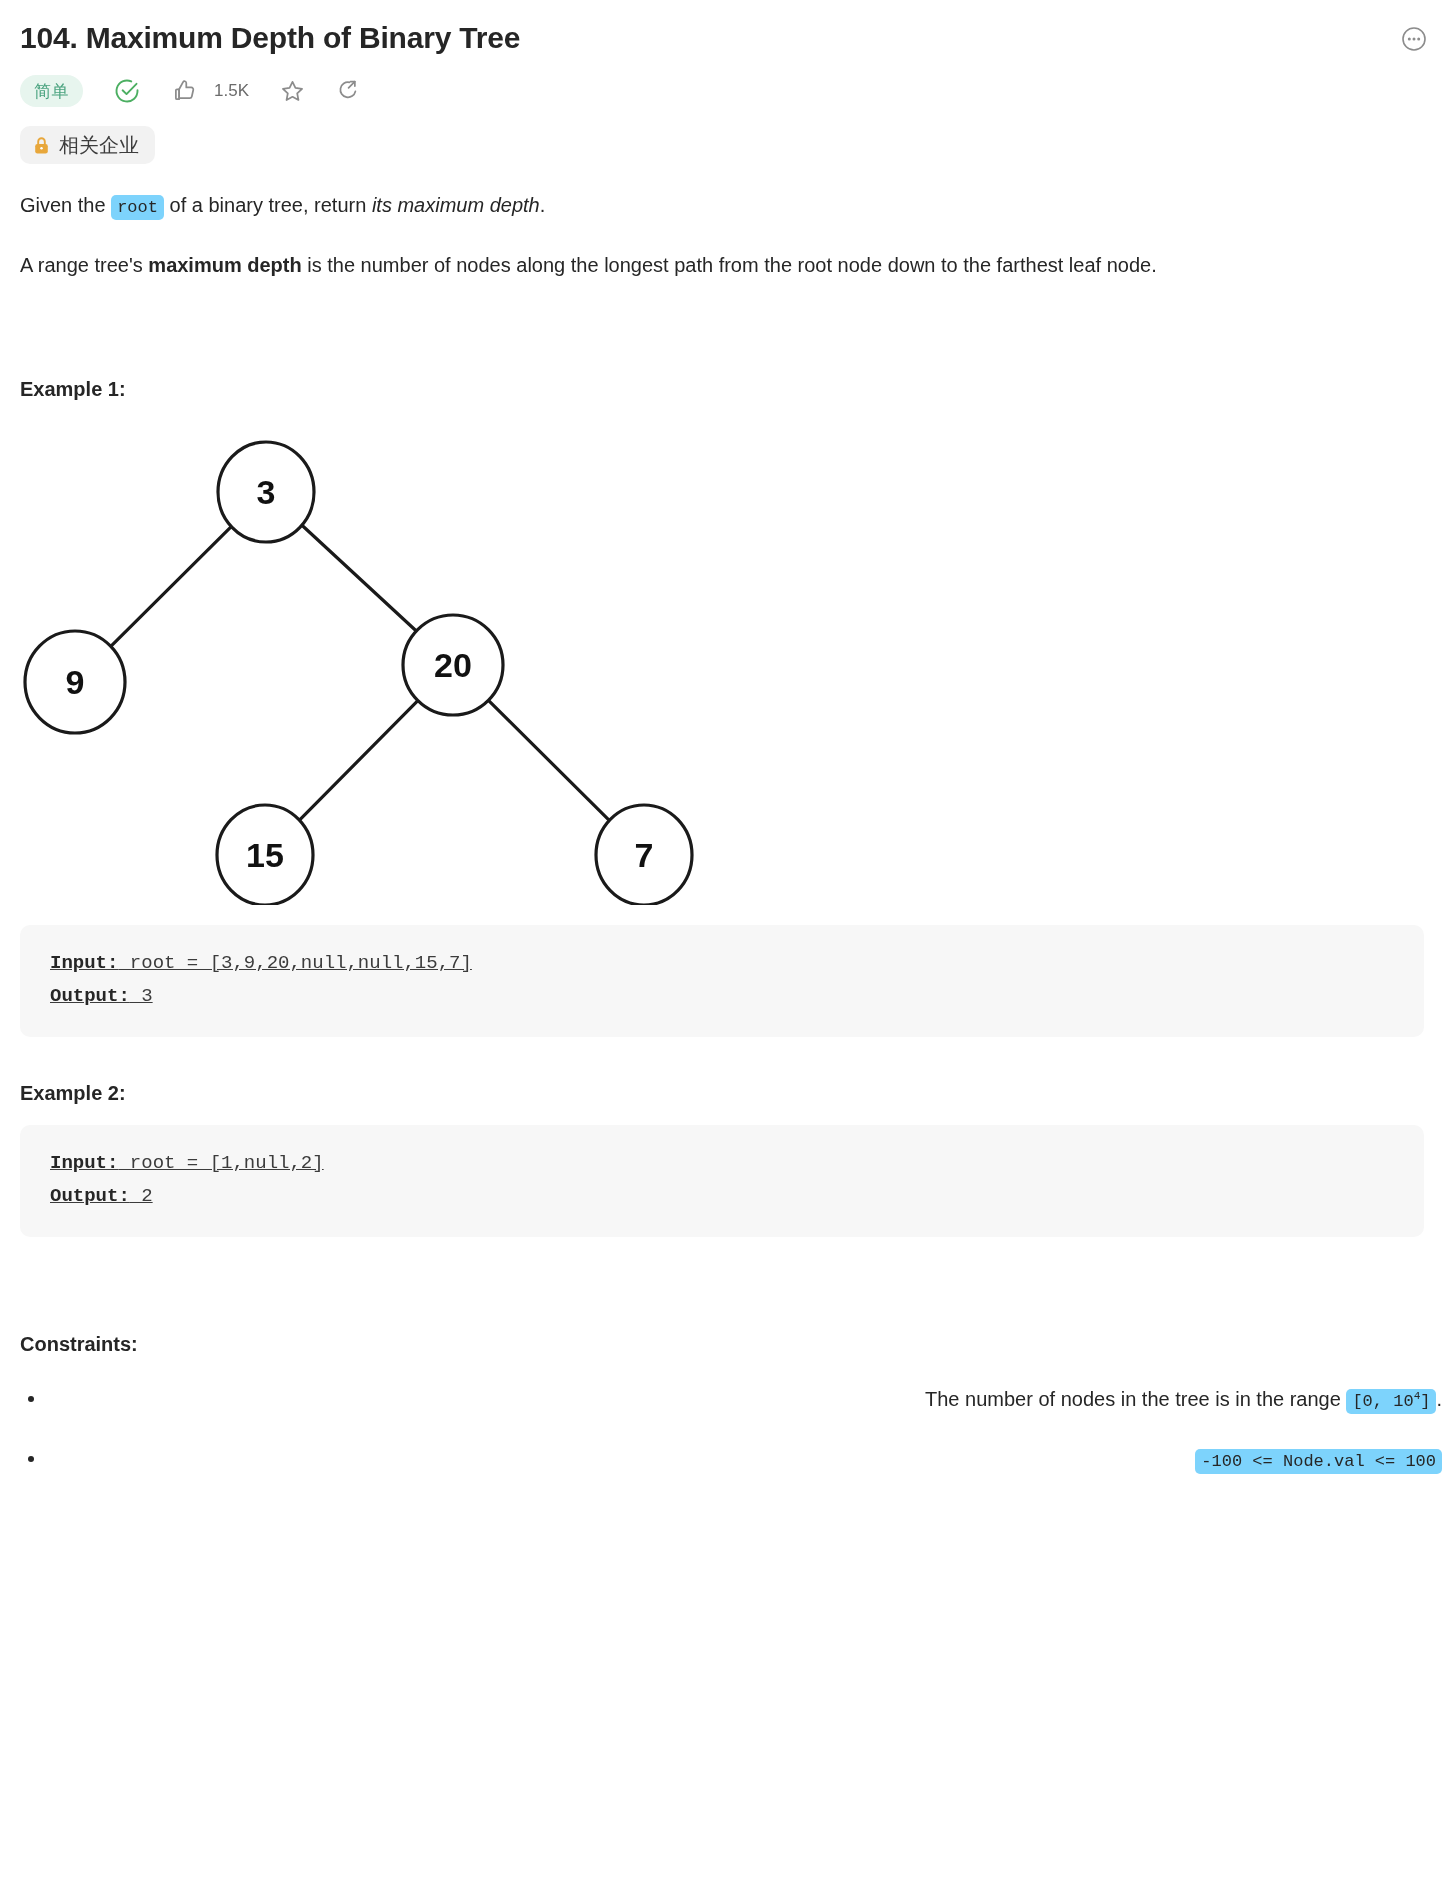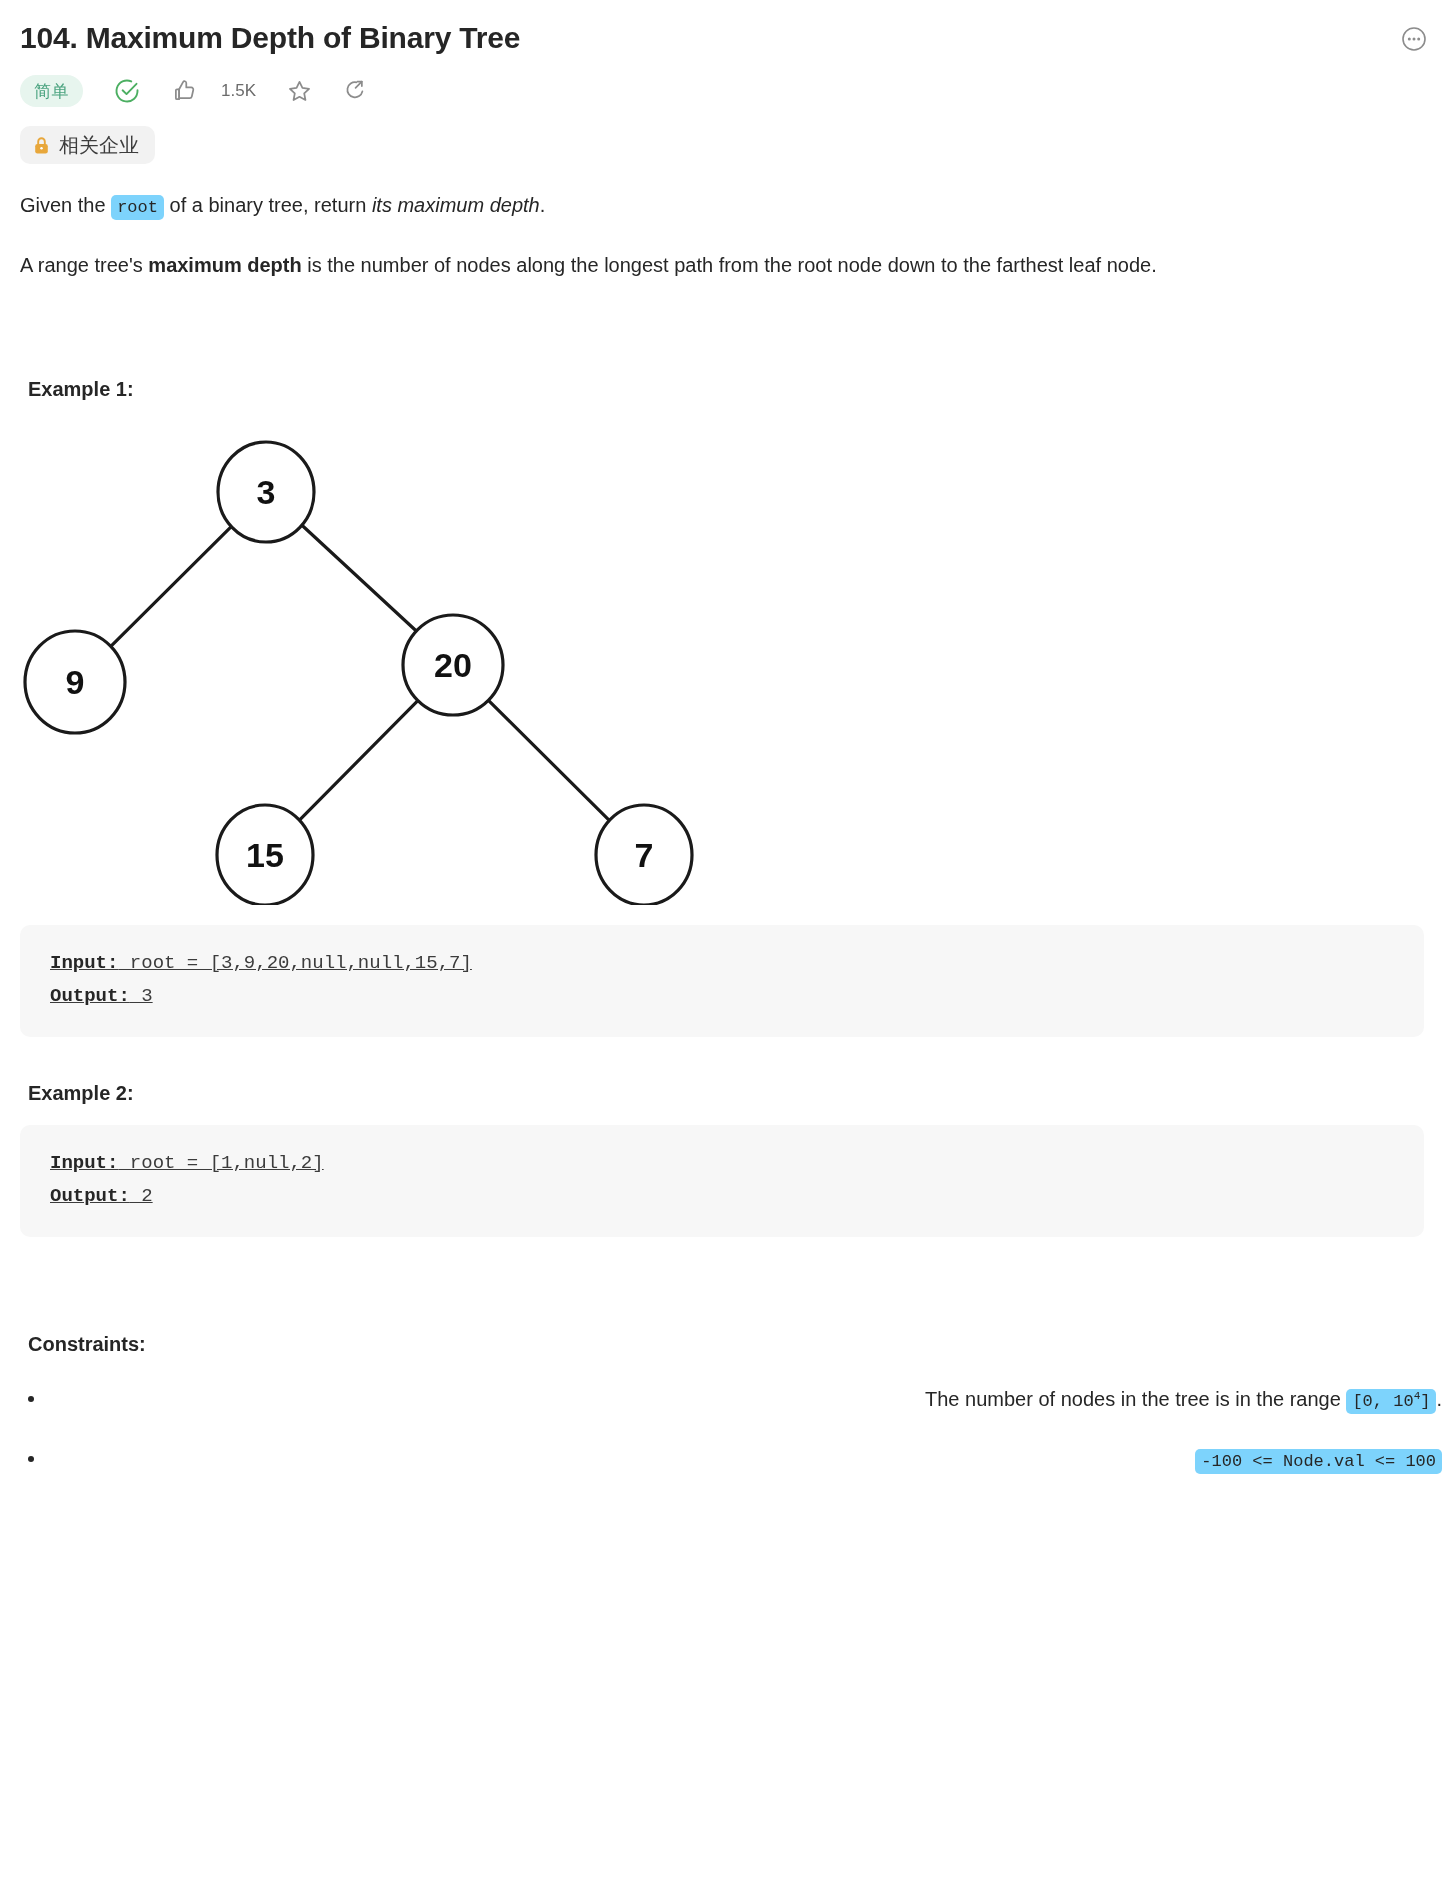--- a/index.html
+++ b/index.html
@@ -69,21 +69,21 @@
     letter-spacing: 0.5px;
   }
   .meta-icon {
     display: inline-flex;
     align-items: center;
     justify-content: center;
     height: 32px;
     margin-left: 30px;
     cursor: pointer;
   }
-  .meta-icon.likes { gap: 24px; }
+  .meta-icon.likes { gap: 17px; }
   .likes-count {
     font-size: 17px;
     color: #6b6b6b;
     font-weight: 400;
   }
 
   .company-pill {
     display: inline-flex;
     align-items: center;
     gap: 9px;
@@ -121,21 +121,21 @@
   code.chip sup {
     font-size: 11px;
     vertical-align: super;
     line-height: 0;
   }
 
   .section-head {
     font-size: 20px;
     font-weight: 700;
     color: #262626;
-    margin: 8px;
+    margin: 0;
   }
   .example1-head { margin-top: 97px; }
   .example2-head { margin-top: 45px; }
   .constraints-head { margin-top: 96px; }
 
   
   .tree-figure {
     margin-top: 14px;
     width: 720px;
     height: 490px;

